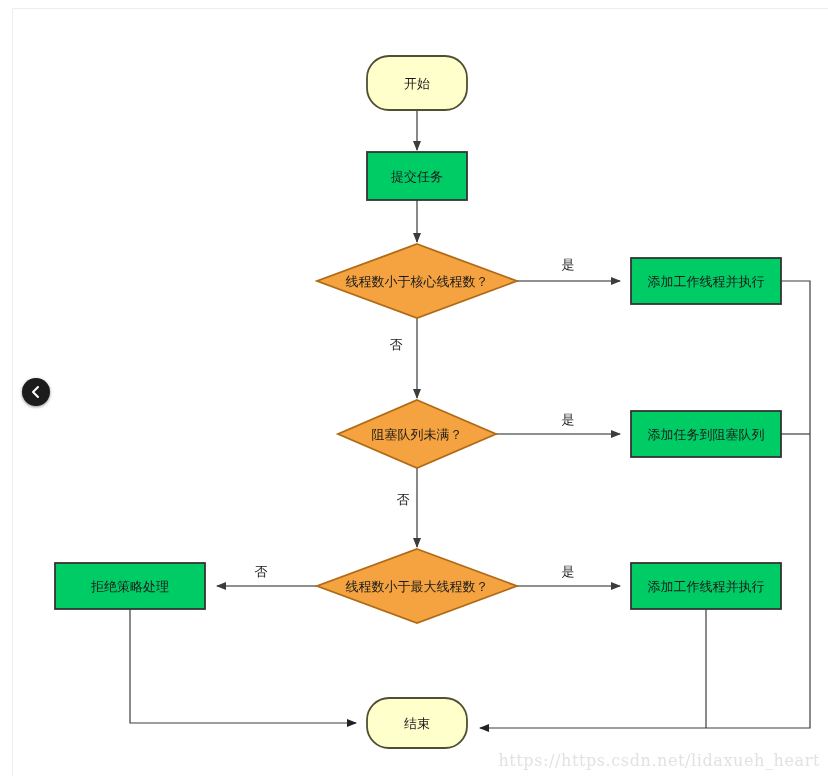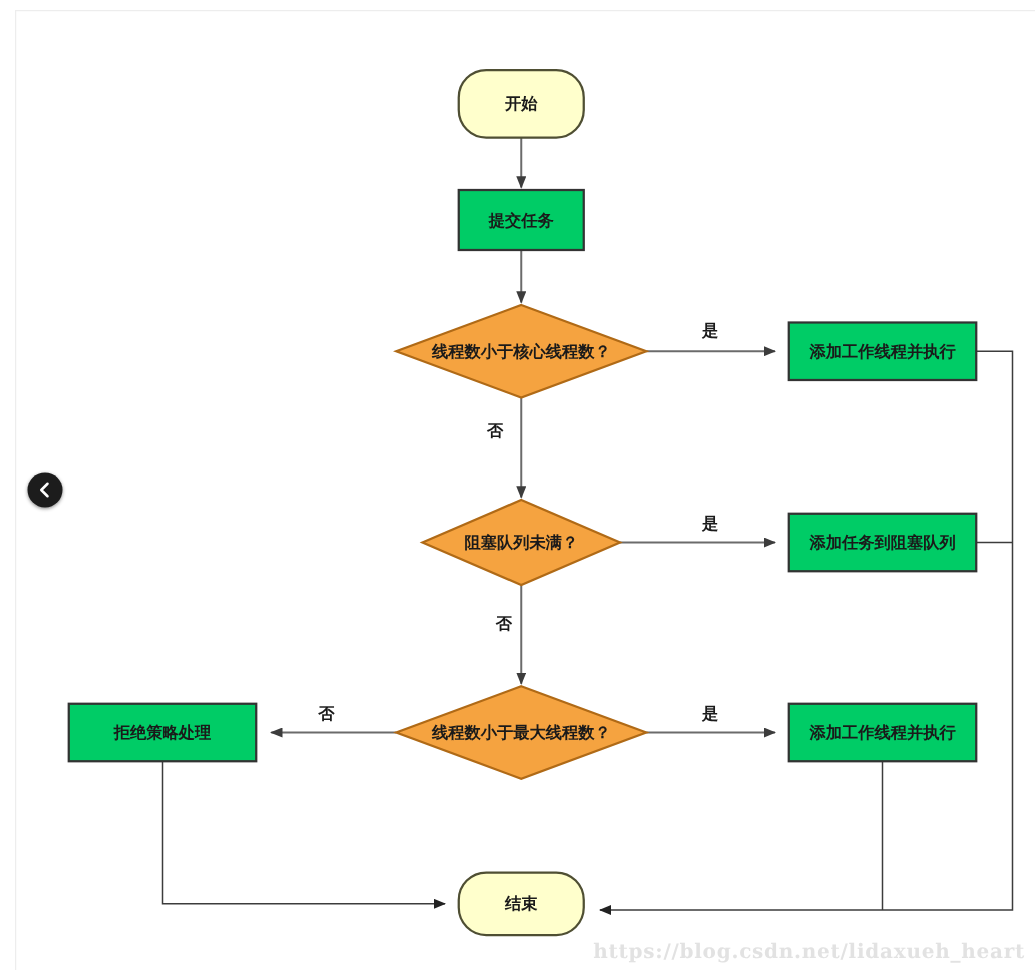--- a/index.html
+++ b/index.html
@@ -8,21 +8,20 @@
     padding: 0;
     background: #ffffff;
   }
   #page {
     position: relative;
     width: 828px;
     height: 776px;
     background: #ffffff;
     overflow: hidden;
     font-family: "DejaVu Sans", "Liberation Sans", sans-serif;
-    font-weight: bold;
   }
   
   #canvas-frame {
     position: absolute;
     left: 12px;
     top: 8px;
     width: 816px;
     height: 768px;
     background: #ffffff;
     border-left: 1px solid #ededed;
@@ -192,15 +191,15 @@
       <text class="edge-label" x="261" y="572">否</text>
     </g>
   </svg>
 
   <div id="back-button">
     <svg width="14" height="14" viewBox="0 0 14 14">
       <path d="M9 2 L4 7 L9 12" fill="none" stroke="#ffffff" stroke-width="2" stroke-linecap="round" stroke-linejoin="round"></path>
     </svg>
   </div>
 
-  <div class="watermark">https://blog.csdn.net/lidaxueh_heart</div>
+  <div class="watermark">https://https.csdn.net/lidaxueh_heart</div>
 
 </div>
 
 </body></html>

